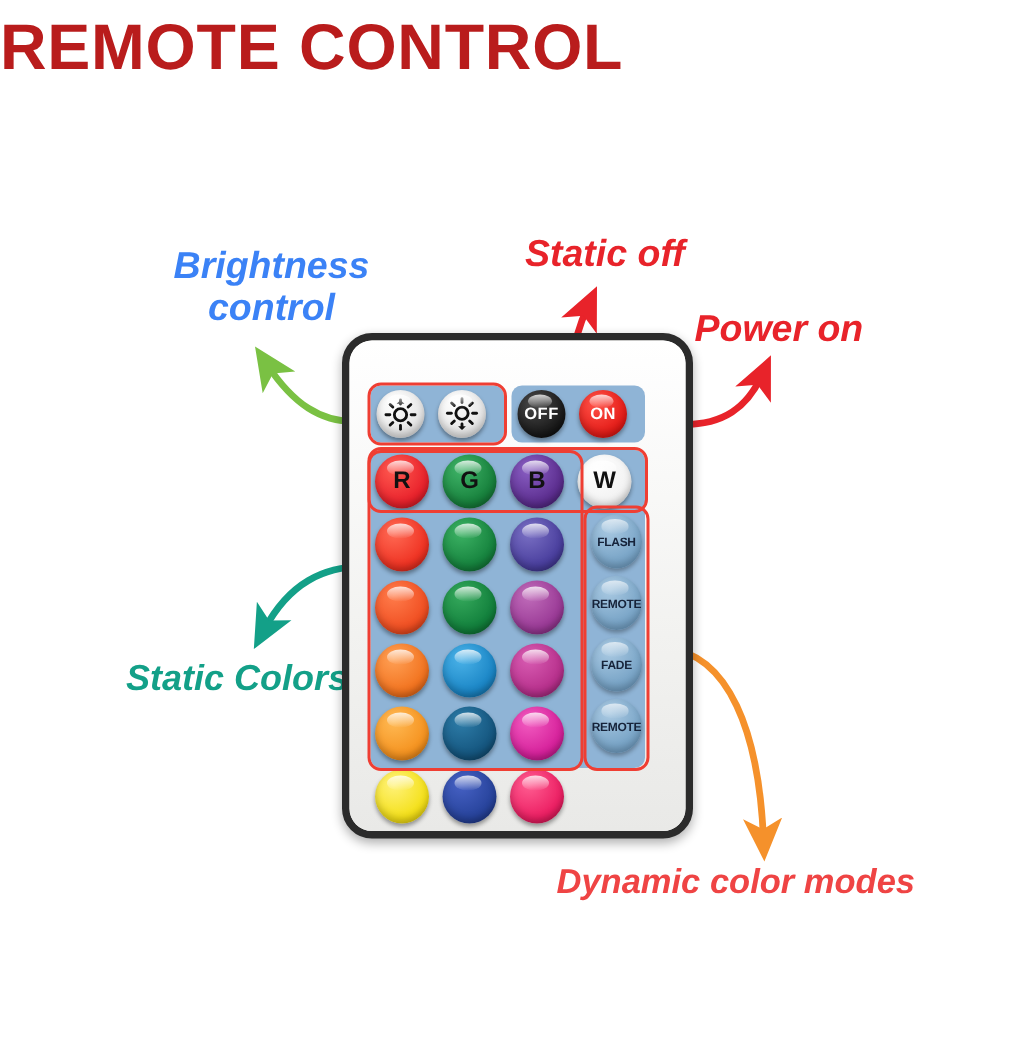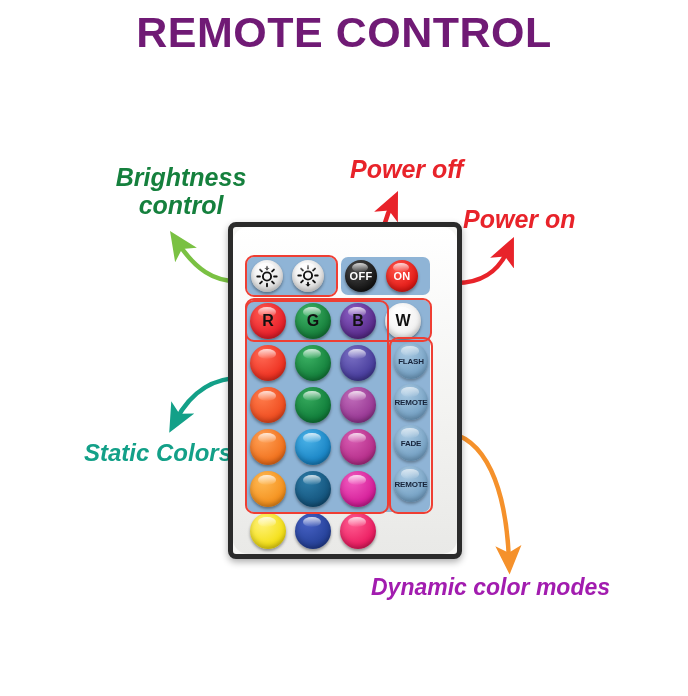--- a/index.html
+++ b/index.html
@@ -14,44 +14,44 @@
     overflow: hidden;
     font-family: "Liberation Sans", sans-serif;
   }
 
   
   #title {
     position: absolute;
     top: 8px;
     left: 0;
     width: 688px;
-    text-align: center;
+    text-align: left;
     font-family: "Liberation Sans", sans-serif;
     font-weight: bold;
     font-size: 43px;
     letter-spacing: 0.5px;
-    color: #701a75;
+    color: #b91c1c;
   }
 
   
   .callout {
     position: absolute;
     font-family: "Liberation Sans", sans-serif;
     font-style: italic;
     font-weight: bold;
     line-height: 1.12;
     white-space: pre-line;
   }
   #label-brightness {
     left: 96px;
     top: 163px;
     width: 170px;
     text-align: center;
     font-size: 25px;
-    color: #15803d;
+    color: #3b82f6;
   }
   #label-power-off {
     left: 350px;
     top: 155px;
     font-size: 25px;
     color: #e8232a;
   }
   #label-power-on {
     left: 463px;
     top: 205px;
@@ -61,21 +61,21 @@
   #label-static {
     left: 84px;
     top: 440px;
     font-size: 24px;
     color: #13a088;
   }
   #label-dynamic {
     left: 371px;
     top: 575px;
     font-size: 23px;
-    color: #a21caf;
+    color: #ef4444;
     text-align: right;
   }
 
   
   #arrows {
     position: absolute;
     left: 0;
     top: 0;
     width: 688px;
     height: 696px;
@@ -84,21 +84,21 @@
 
   
   #remote {
     position: absolute;
     left: 228px;
     top: 222px;
     width: 234px;
     height: 337px;
     background: #f7f7f5;
     border: 5px solid #2b2b2b;
-    border-radius: 8px;
+    border-radius: 20px;
     box-shadow: 0 3px 7px rgba(0,0,0,0.32);
     box-sizing: border-box;
   }
   #remote-inner {
     position: absolute;
     left: 0; top: 0; right: 0; bottom: 0;
     border-radius: 15px;
     background: linear-gradient(180deg,#ffffff 0%, #f2f2f0 60%, #e9e9e7 100%);
     overflow: hidden;
   }
@@ -235,21 +235,21 @@
   }
   .mode-btn span { position: relative; z-index: 2; }
 </style>
 </head>
 <body>
 
 <div id="title">REMOTE CONTROL</div>
 
 <div class="callout" id="label-brightness">Brightness
 control</div>
-<div class="callout" id="label-power-off">Power off</div>
+<div class="callout" id="label-power-off">Static off</div>
 <div class="callout" id="label-power-on">Power on</div>
 <div class="callout" id="label-static">Static Colors</div>
 <div class="callout" id="label-dynamic">Dynamic color modes</div>
 
 <svg id="arrows" viewBox="0 0 688 696" xmlns="http://www.w3.org/2000/svg">
   <defs>
     <marker id="ah-green" markerWidth="7" markerHeight="7" refX="3.2" refY="3.5" orient="auto" markerUnits="strokeWidth">
       <path d="M0,0.6 L6.4,3.5 L0,6.4 L1.6,3.5 Z" fill="#7ac143"></path>
     </marker>
     <marker id="ah-red" markerWidth="7" markerHeight="7" refX="3.2" refY="3.5" orient="auto" markerUnits="strokeWidth">

